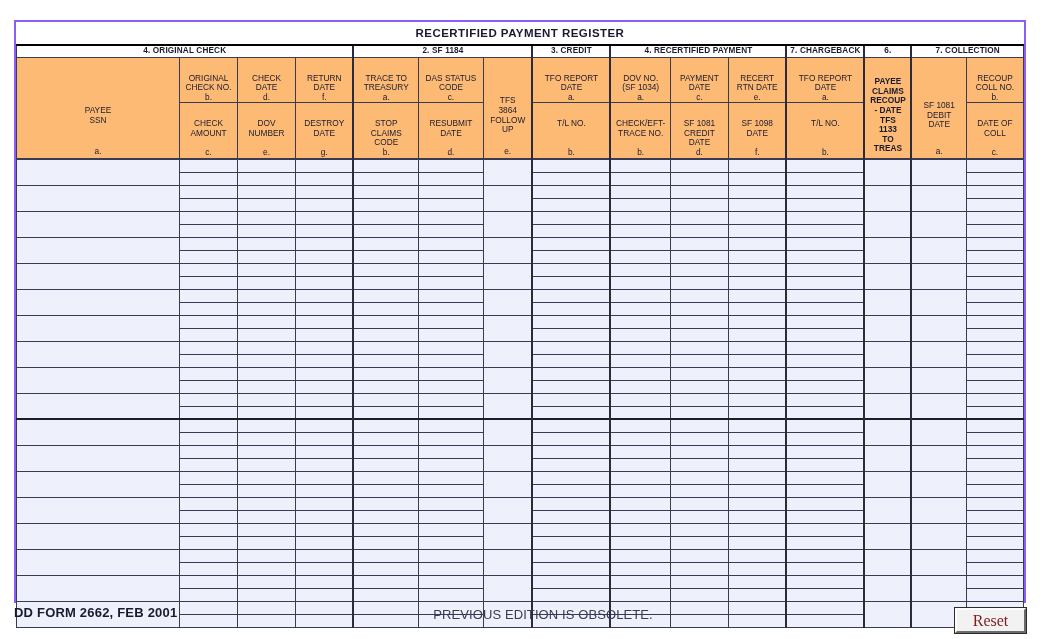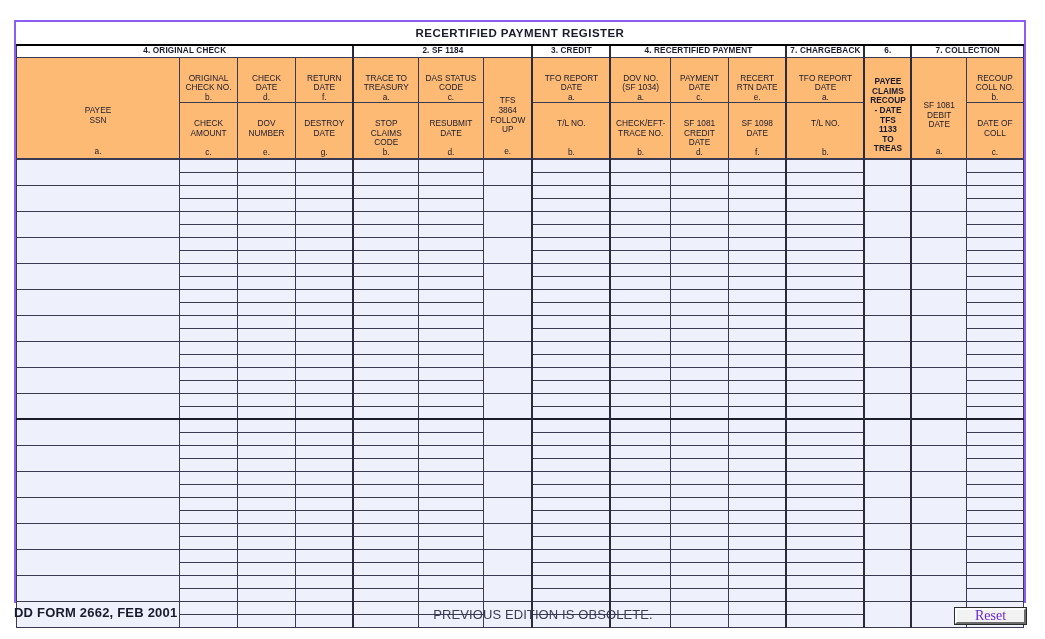--- a/index.html
+++ b/index.html
@@ -166,30 +166,30 @@
     width: 1012px;
     text-align: center;
     font-size: 13px;
     letter-spacing: 0.1px;
     color: #3a3a52;
     padding-left: 46px;
   }
   #reset-btn {
     position: absolute;
     left: 955px; top: 608px;
-    width: 71px; height: 16px;
+    width: 71px; height: 25px;
     background: #f2f2f2;
     border-top: 2px solid #fdfdfd;
     border-left: 2px solid #fdfdfd;
     border-right: 2px solid #6b6b6b;
     border-bottom: 2px solid #6b6b6b;
     outline: 1px solid #2b2b2b;
     font-family: "Liberation Serif", serif;
-    font-size: 14px;
-    color: #6d28d9;
+    font-size: 16px;
+    color: #7f1d1d;
     display: flex;
     align-items: center;
     justify-content: center;
     cursor: pointer;
   }
 </style>
 </head>
 <body>
 
 <div id="page">

